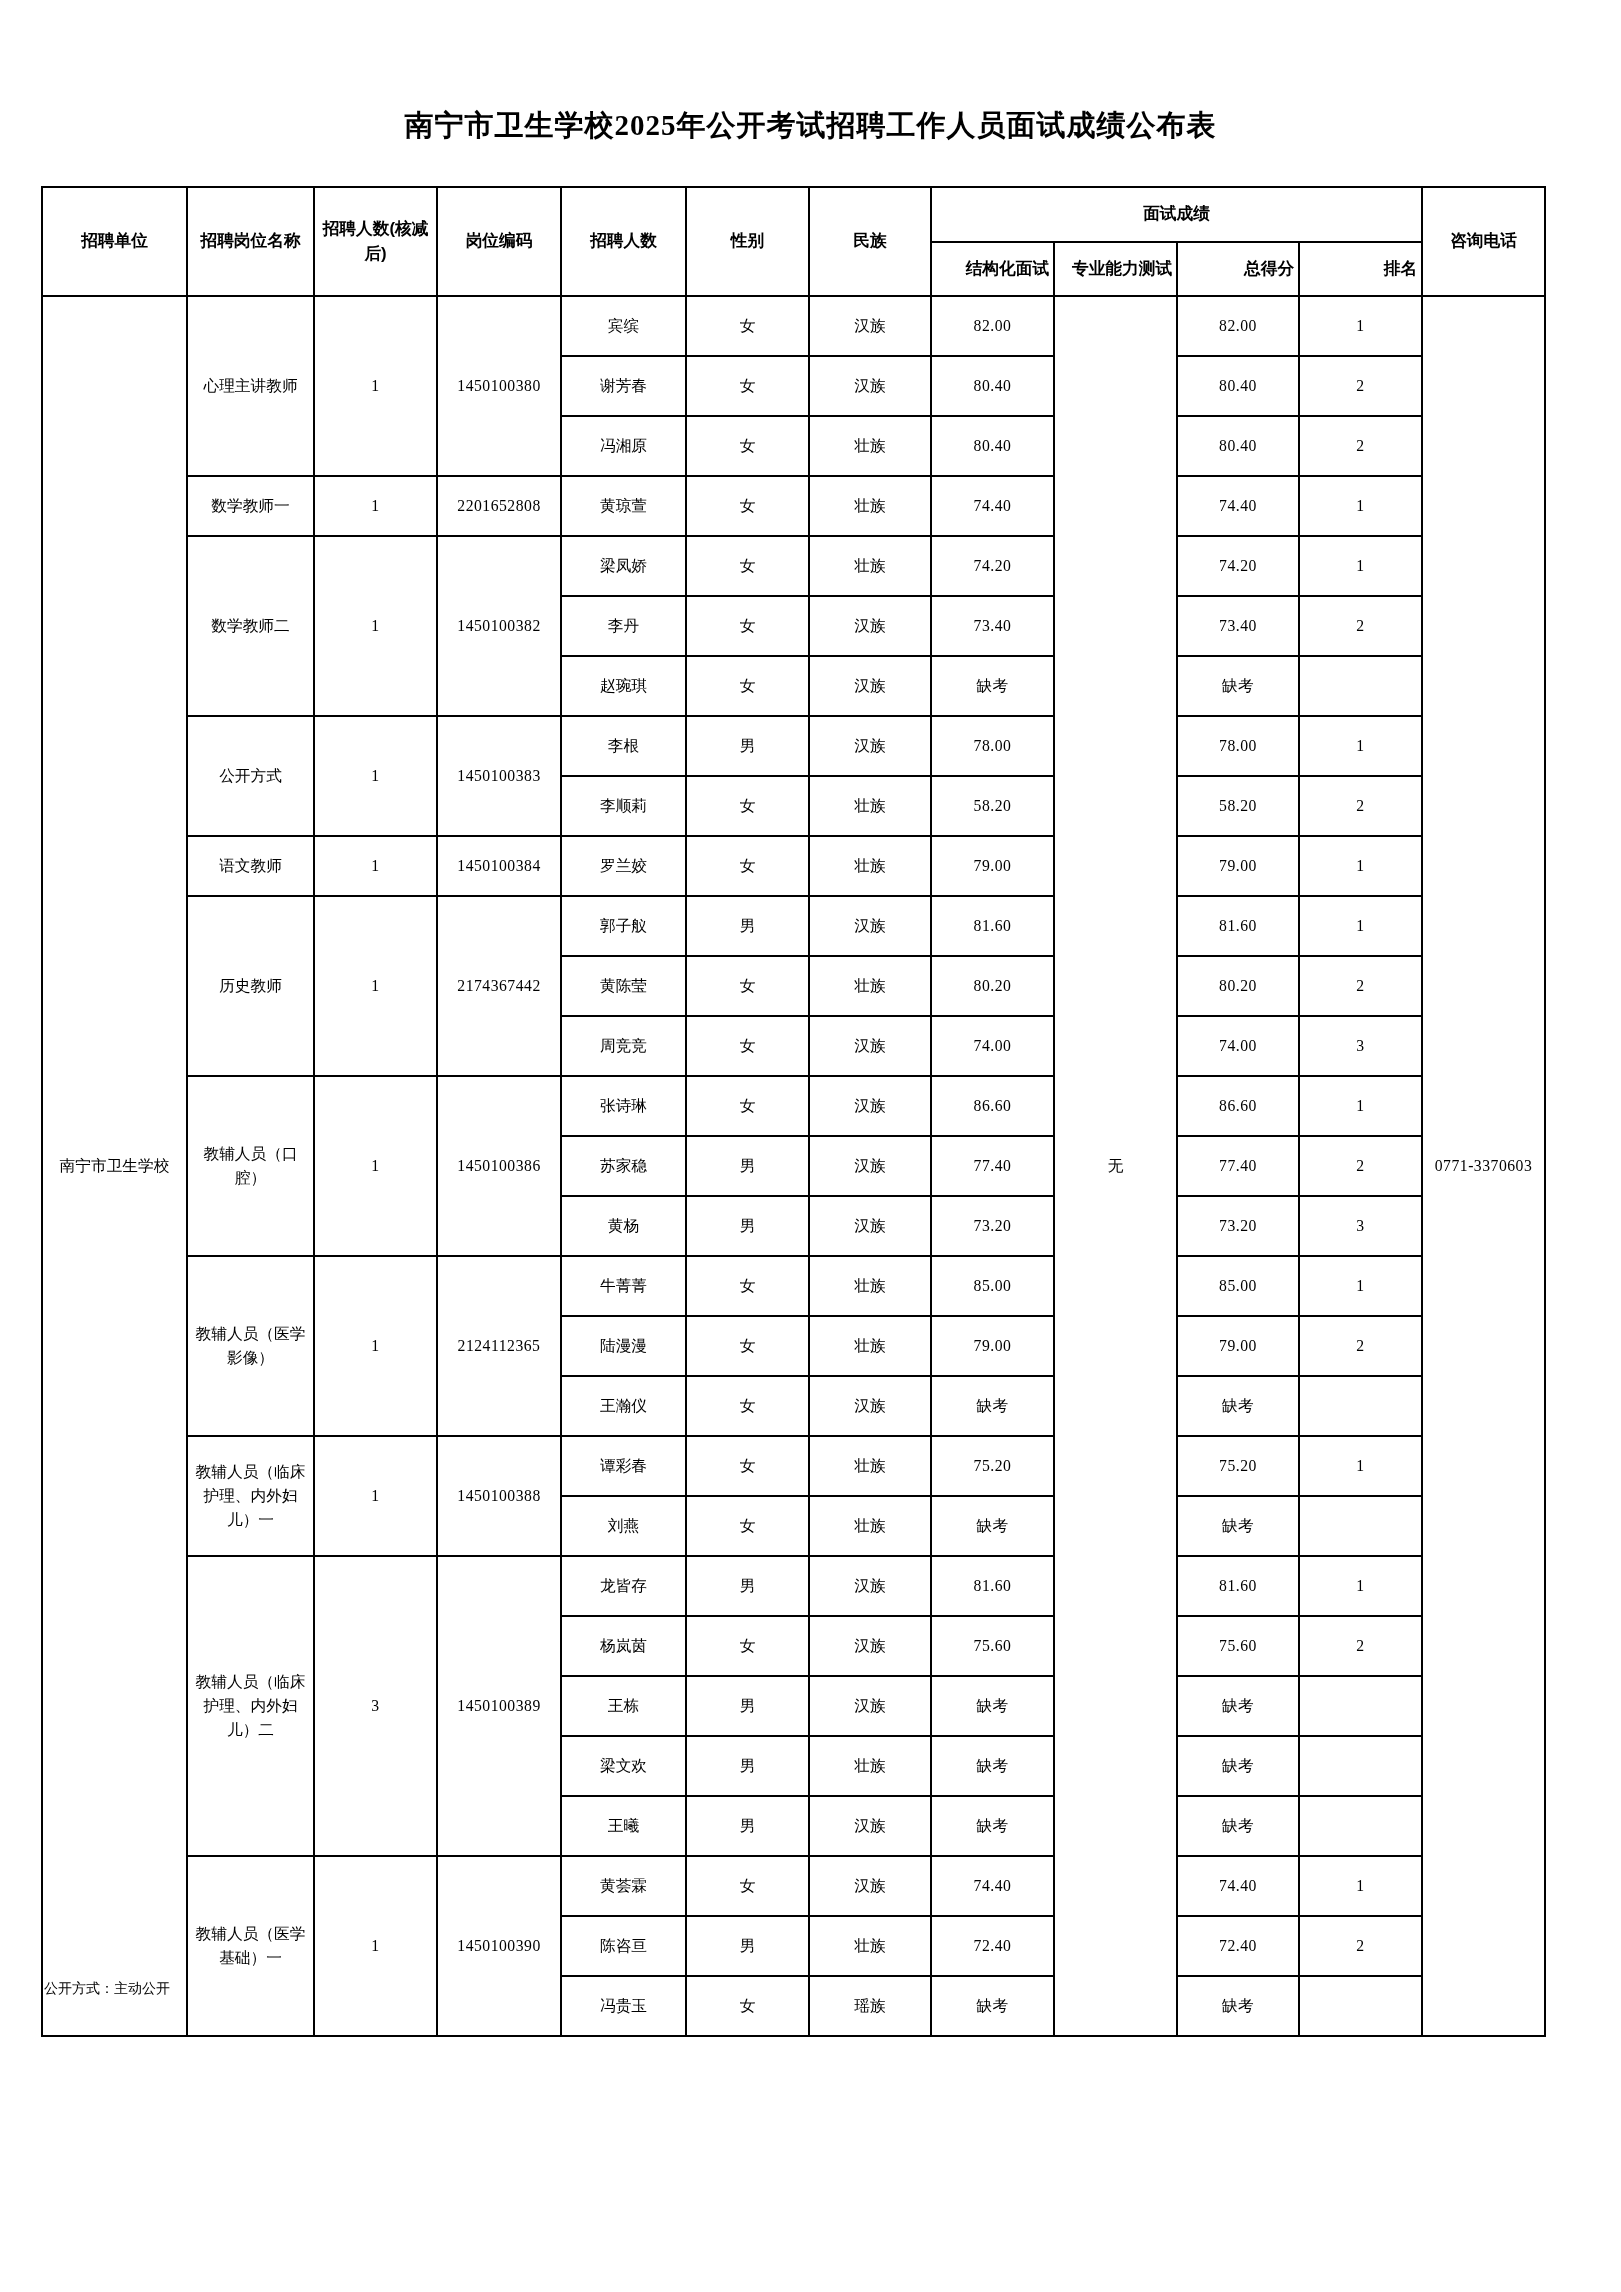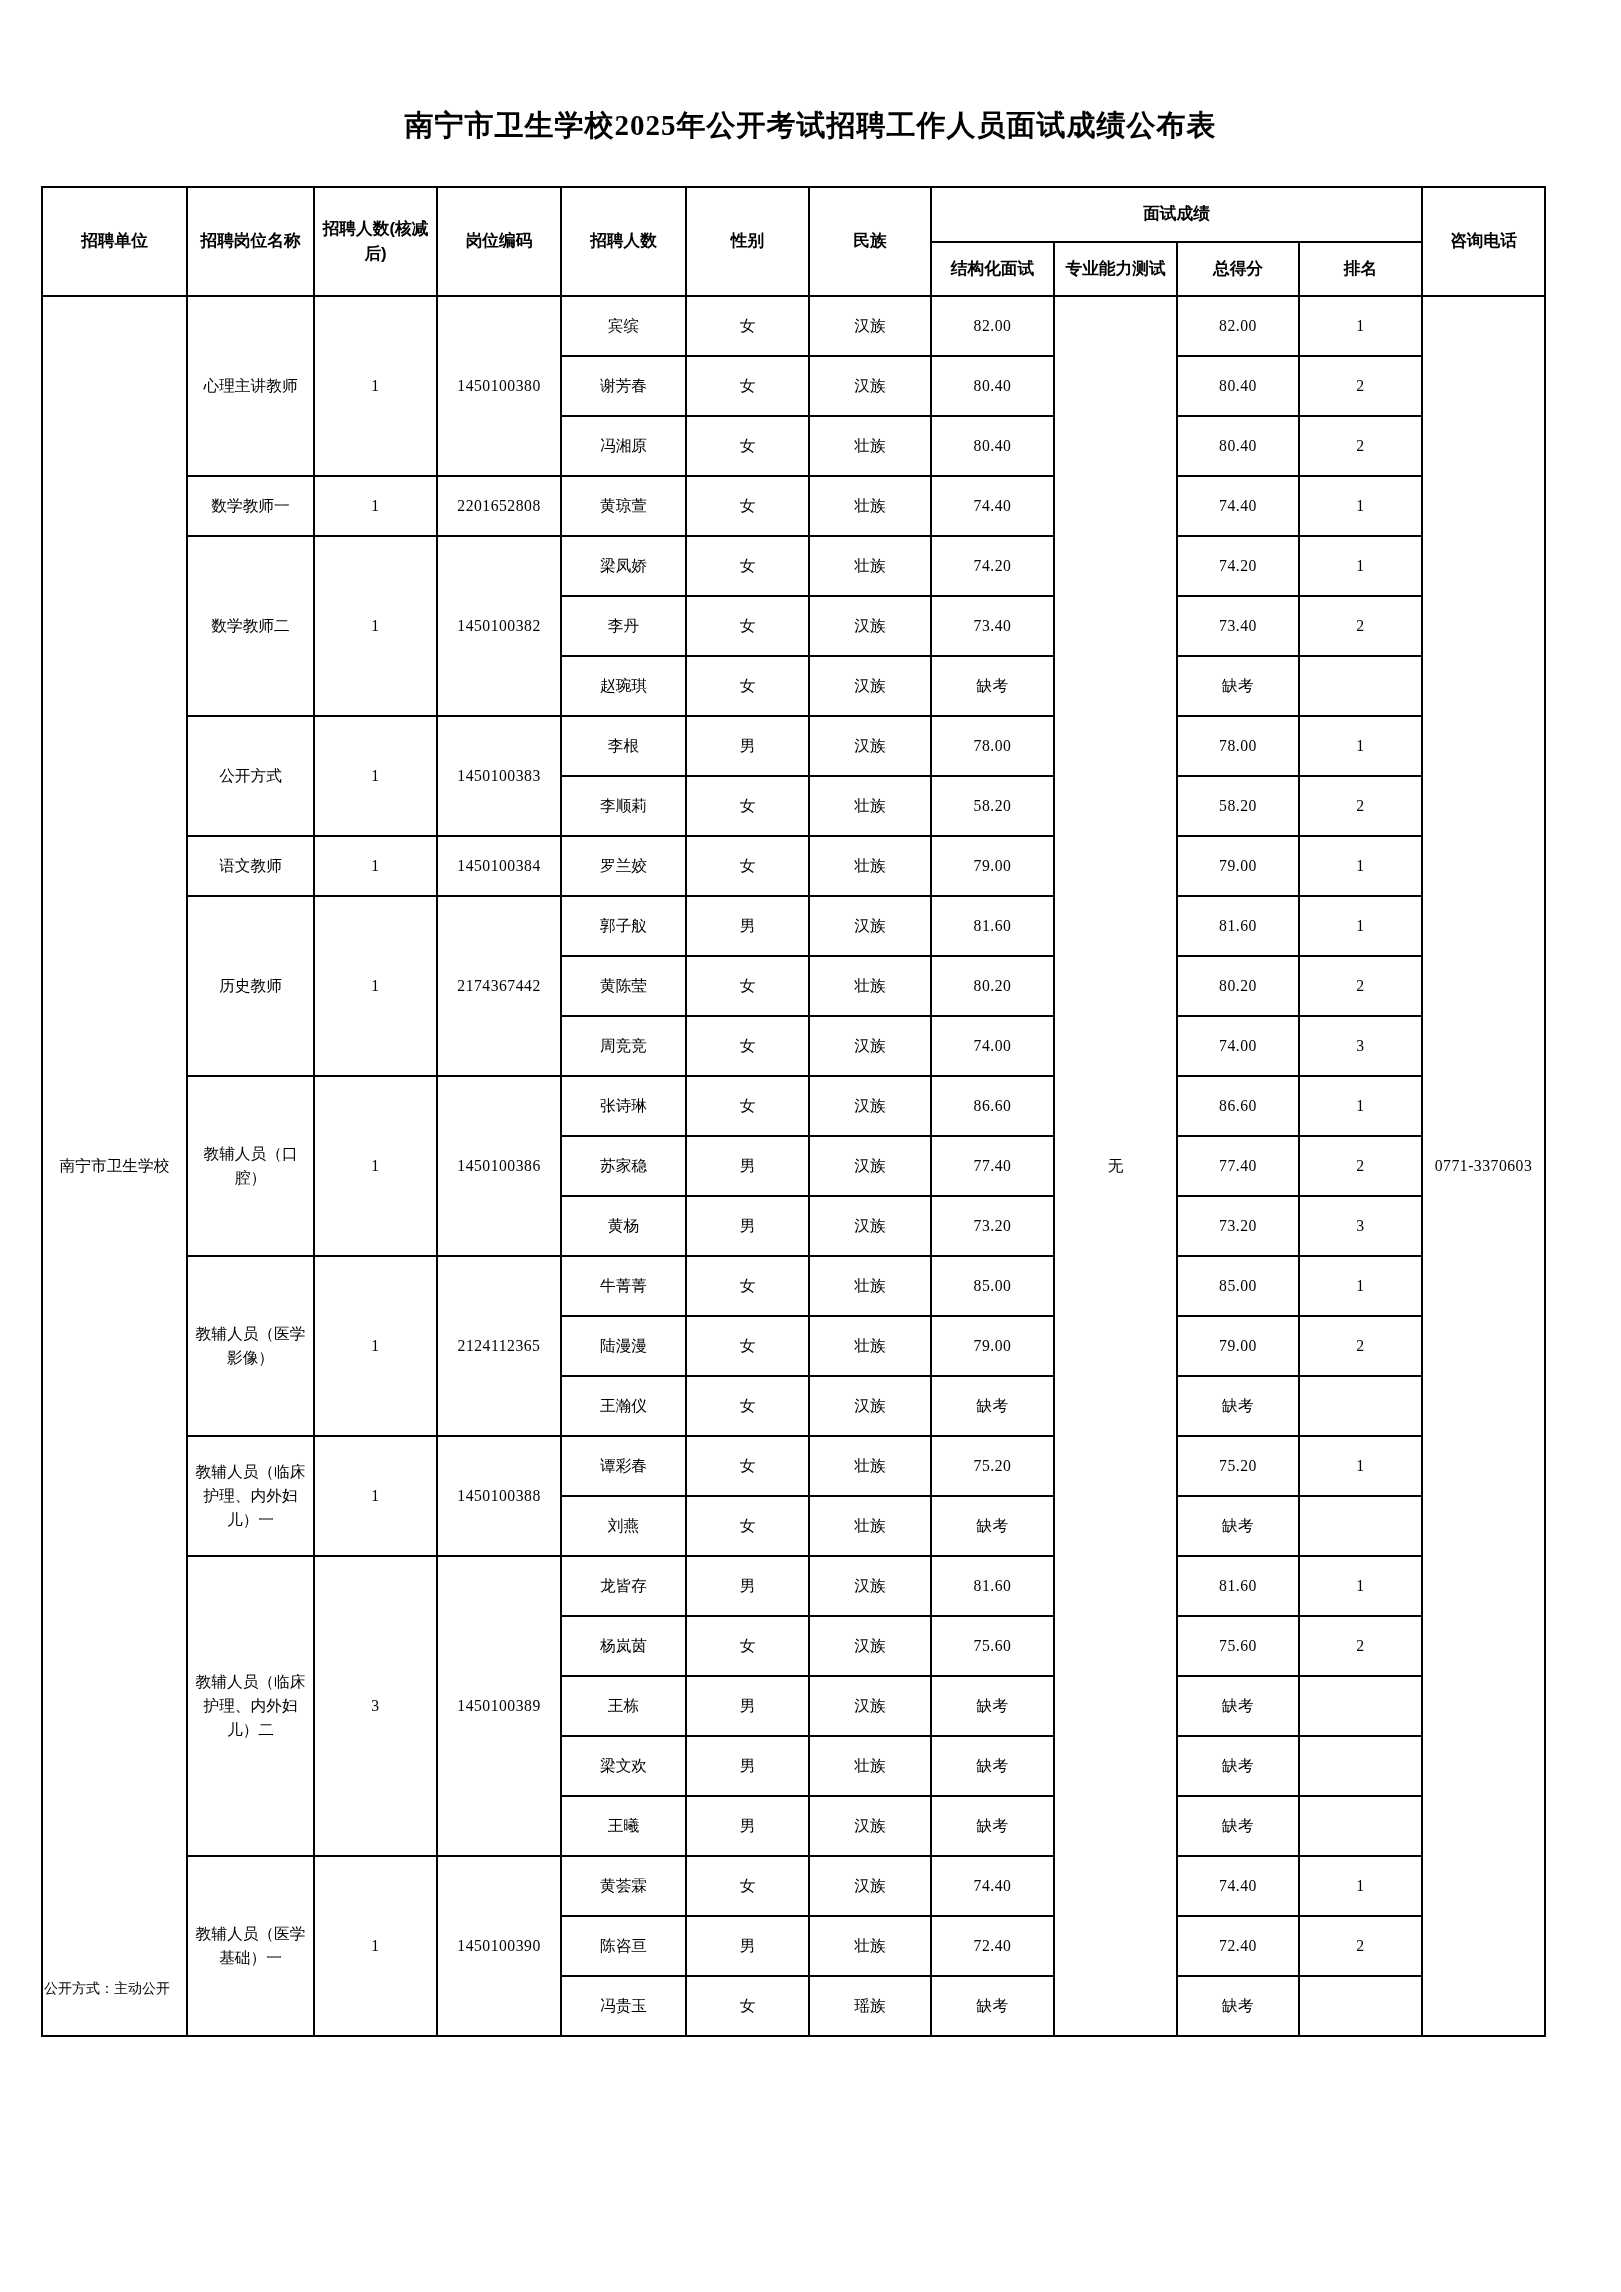--- a/index.html
+++ b/index.html
@@ -41,21 +41,21 @@
     overflow:hidden;
     background:#fff;
   }
   table.score-table th{
     font-family:"Liberation Sans","DejaVu Sans",sans-serif;
     font-weight:bold;
     font-size:16.7px;
     line-height:1.45;
   }
   tr.hdr-row-1 th{height:49px;}
-  tr.hdr-row-2 th{height:48px;}
+  tr.hdr-row-2 th{height:48px;text-align:right;}
   table.score-table td{
     font-size:15.7px;
     height:54px; 
     line-height:1.55;
     font-family:"Liberation Serif","DejaVu Serif",serif;
   }
   td.num{
     font-family:"Liberation Serif","DejaVu Serif",serif;
     font-size:16.7px;
     letter-spacing:0.5px;

